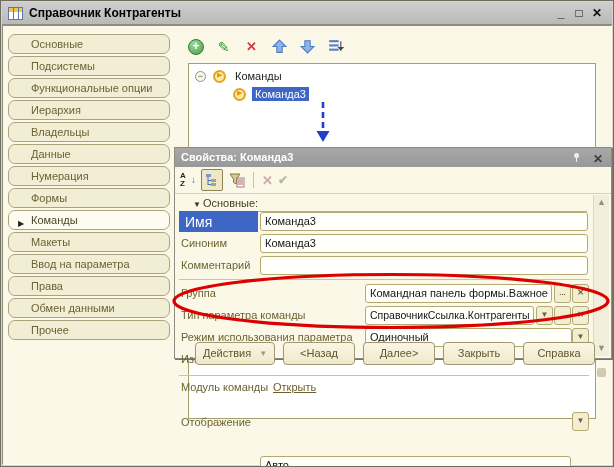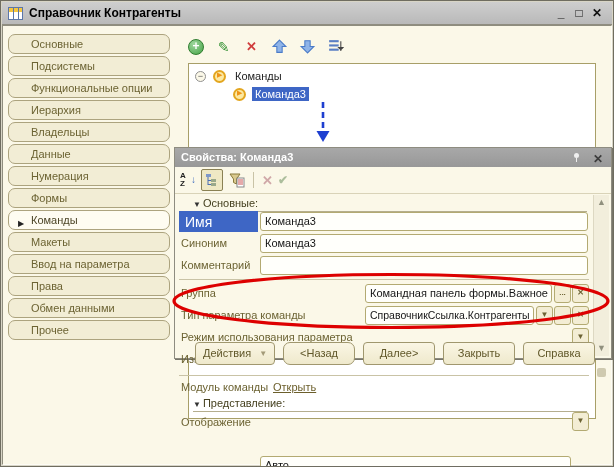--- a/index.html
+++ b/index.html
@@ -183,48 +183,48 @@
       <div class="pbtn" style="left:379px;top:136px;">...</div>
       <div class="pbtn" style="left:397px;top:136px;">✕</div>
 
       <div class="plabel" style="left:6px;top:161px;">Тип параметра команды</div>
       <div class="pfield" style="left:190px;top:158px;width:169px;font-size:10.5px;">СправочникСсылка.Контрагенты</div>
       <div class="pbtn" style="left:361px;top:158px;">▼</div>
       <div class="pbtn" style="left:379px;top:158px;">...</div>
       <div class="pbtn" style="left:397px;top:158px;">✕</div>
 
       <div class="plabel" style="left:6px;top:183px;">Режим использования параметра</div>
+      <div class="pfield" style="left:190px;top:180px;width:207px;">Одиночный</div>
       <div class="pbtn" style="left:397px;top:180px;">▼</div>
 
       <div class="plabel" style="left:6px;top:205px;">Изменяет данные</div>
       <div class="pcheck" style="left:190px;top:204px;"></div>
 
       <div class="psep" style="top:227px;"></div>
 
       <div class="plabel" style="left:6px;top:233px;">Модуль команды</div>
       <a class="plink" style="position:absolute;left:98px;top:233px;">Открыть</a>
 
-      <div class="phdr" style="top:249px;"><span class="tri">▼</span><span>Представление:</span></div>
 
       <div class="plabel" style="left:6px;top:268px;">Отображение</div>
       <div class="pfield" style="left:85px;top:264px;width:311px;margin-top:44px;">Авто</div>
       <div class="pbtn" style="left:397px;top:264px;">▼</div>
 
       <div class="pscroll">
         <div class="sbtn" style="top:0;">▲</div>
         <div class="sthumb" style="top:173px;"></div>
         <div class="sbtn" style="bottom:0;">▼</div>
       </div>
     </div>
 
     <div class="fbtn" style="left:192px;width:80px;display:flex;align-items:flex-start;justify-content:center;">
       <span>Действия</span>
         <span class="darr">▼</span>
     </div>
-    <div class="fbtn" style="left:280px;width:72px;border-radius:7px;">&lt;Назад</div>
+    <div class="fbtn" style="left:280px;width:72px;">&lt;Назад</div>
     <div class="fbtn" style="left:360px;width:72px;">Далее&gt;</div>
     <div class="fbtn" style="left:440px;width:72px;">Закрыть</div>
     <div class="fbtn" style="left:520px;width:72px;">Справка</div>
   </div>
 
   <svg class="overlay" width="614" height="467">
     <g>
       <line x1="322" y1="101" x2="322" y2="131" stroke="#1E3FD0" stroke-width="2.6" stroke-dasharray="6 4"></line>
       <polygon points="315.5,130 328.5,130 322,141" fill="#1E3FD0"></polygon>
     </g>

